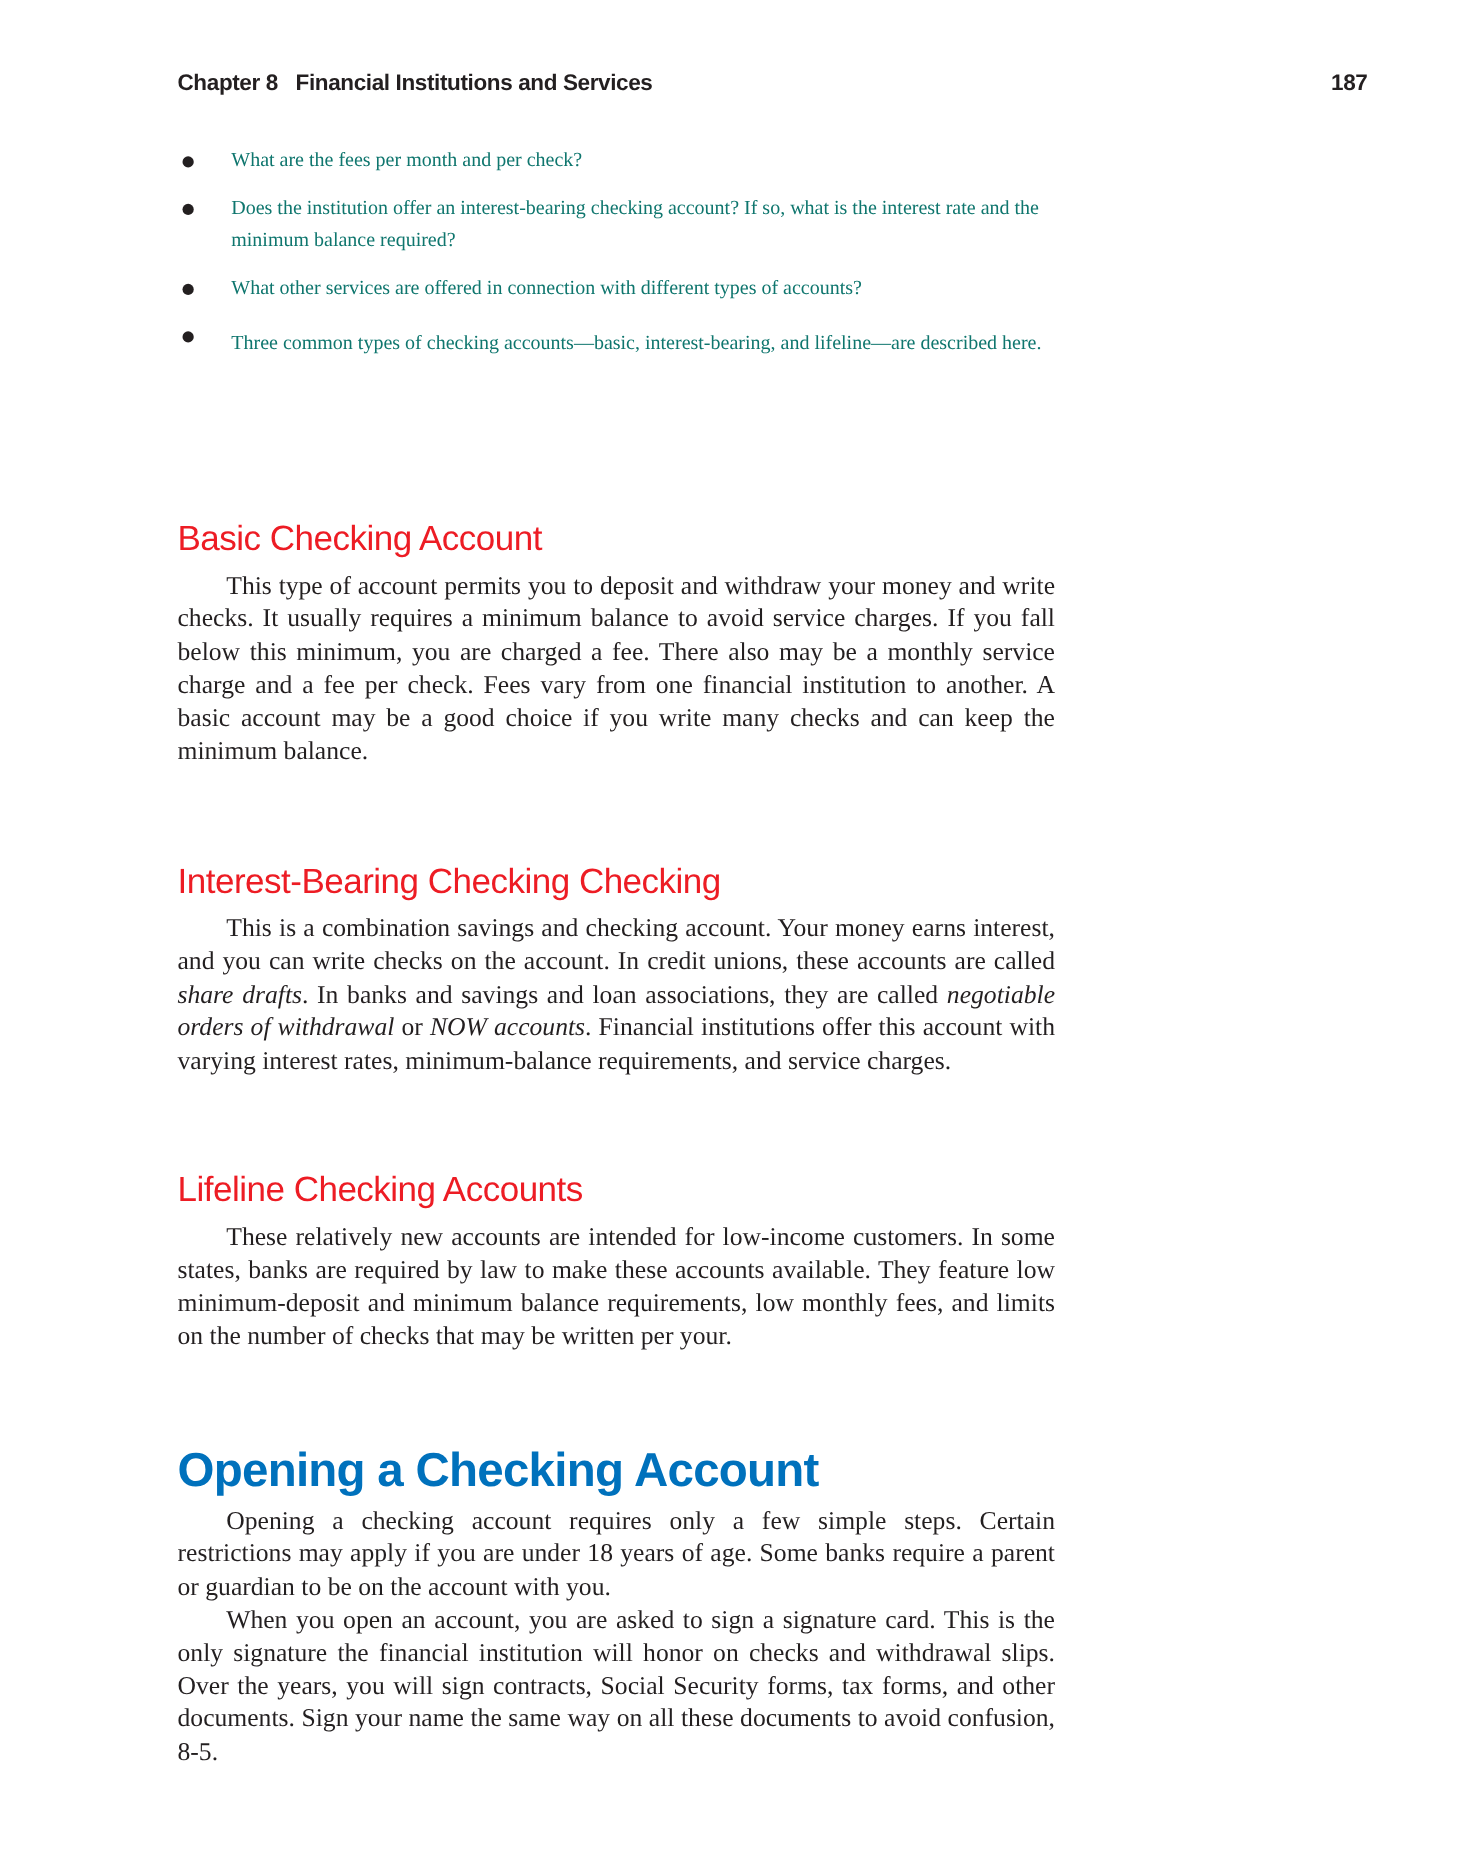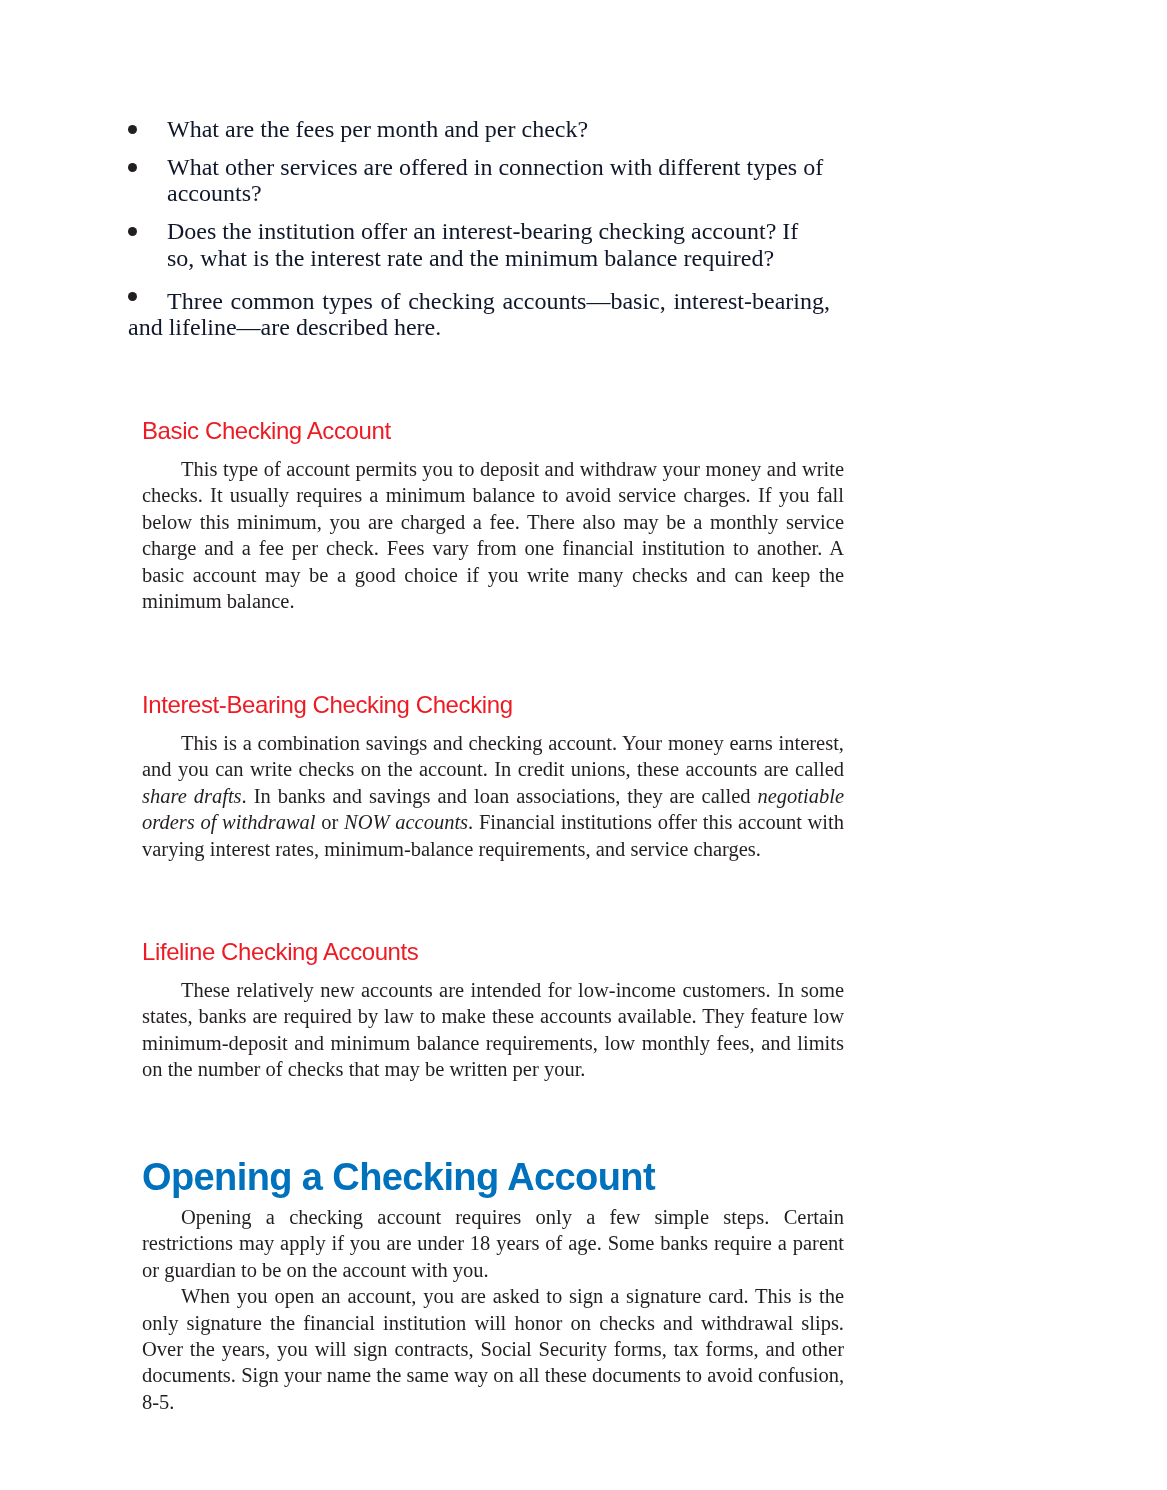--- a/index.html
+++ b/index.html
@@ -8,57 +8,61 @@
 
   .running-head {
     position: absolute; left: 142px; top: 56px; width: 952px; height: 24px;
     font-family: "Liberation Sans", sans-serif; font-weight: bold; font-size: 18px;
     color: #231f20; letter-spacing: -0.3px;
   }
   .running-head .chap { position: absolute; left: 0; top: 0; white-space: pre; }
   .running-head .pnum { position: absolute; right: 0; top: 0; }
 
   .col {
-    position: absolute; left: 128px; top: 116px; width: 702px;
-    font-family: "Liberation Serif", serif; font-size: 24px; line-height: 26.4px;
-    color: #0f172a;
+    position: absolute; left: 146px; top: 116px; width: 702px;
+    font-family: "Liberation Serif", serif; font-size: 16px; line-height: 26.4px;
+    color: #0f766e;
   }
   .bullets { list-style: none; margin: 0; padding: 0; }
   .bullets li { position: relative; padding-left: 39px; margin-bottom: 11.5px; }
   .bullets li .dot {
     position: absolute; left: 0; top: 9px; width: 9px; height: 9px; border-radius: 50%;
     background: #231f20;
   }
   p { margin: 0; text-align: justify; text-indent: 39px; }
   .intro { margin-top: 17px; }
 
   h2.sub {
     margin: 0; font-family: "Liberation Sans", sans-serif; font-weight: normal;
-    font-size: 24px; color: #ed1c24; letter-spacing: -0.4px; line-height: 34px;
+    font-size: 28px; color: #ed1c24; letter-spacing: -0.4px; line-height: 34px;
   }
   h1.major {
     margin: 0; font-family: "Liberation Sans", sans-serif; font-weight: bold;
     font-size: 38px; color: #0071bc; letter-spacing: -0.6px; line-height: 38px;
   }
   .sec { position: absolute; left: 142px; width: 702px;
     font-family: "Liberation Serif", serif; font-size: 20.5px; line-height: 26.4px; color: #231f20; }
   .sec h2.sub, .sec h1.major { margin-bottom: 8px; }
   em { font-style: italic; }
 </style>
 </head>
 <body>
 
 <div class="page">
 
+  <div class="running-head">
+    <span class="chap">Chapter 8   Financial Institutions and Services</span>
+    <span class="pnum">187</span>
+  </div>
 
   <div class="col">
     <ul class="bullets">
       <li><span class="dot"></span><span>What are the fees per month and per check?</span></li>
+      <li><span class="dot"></span><span>Does the institution offer an interest-bearing checking account? If so, what is the interest rate and the minimum balance required?</span></li>
       <li><span class="dot"></span><span>What other services are offered in connection with different types of accounts?</span></li>
-      <li><span class="dot"></span><span>Does the institution offer an interest-bearing checking account? If so, what is the interest rate and the minimum balance required?</span></li>
       <li><span class="dot"></span></li>
     </ul>
     <p class="intro">Three common types of checking accounts—basic, interest-bearing, and lifeline—are described here.</p>
   </div>
 
   <div class="sec" style="top:414px;">
     <h2 class="sub">Basic Checking Account</h2>
     <p>This type of account permits you to deposit and withdraw your money and write checks. It usually requires a minimum balance to avoid service charges. If you fall below this minimum, you are charged a fee. There also may be a monthly service charge and a fee per check. Fees vary from one financial institution to another. A basic account may be a good choice if you write many checks and can keep the minimum balance.</p>
   </div>
 

